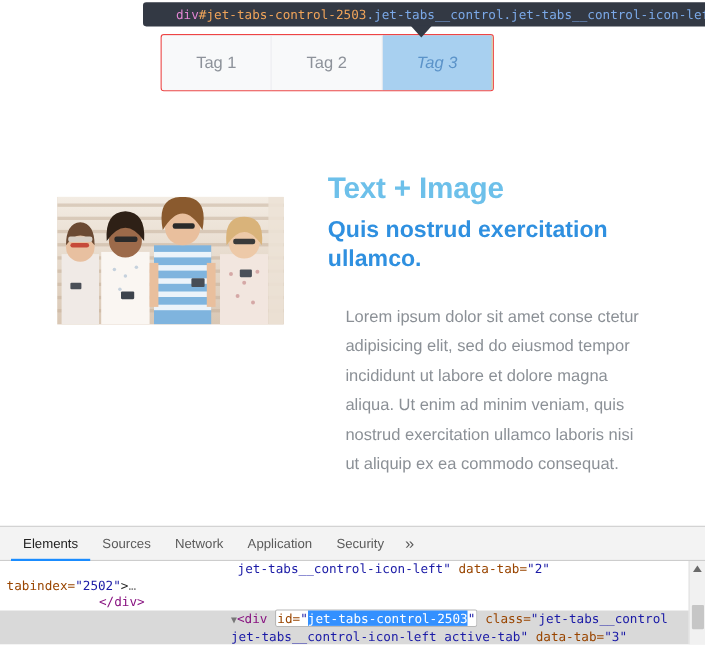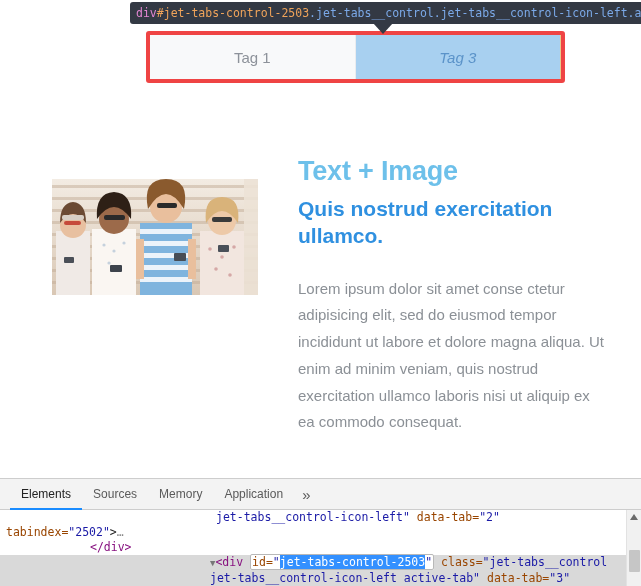--- a/index.html
+++ b/index.html
@@ -24,40 +24,40 @@
     background: #333944;
     border-radius: 3px 0 0 3px;
     display: flex; align-items: center;
     padding: 0 6px;
     white-space: nowrap;
     font-family: "DejaVu Sans Mono", monospace;
     font-size: 11.5px;
     letter-spacing: 0px;
     z-index: 50;
   }
-  .tt-tag   { color: #e286d3; }
+  .tt-tag   { color: #e286d3; margin-left: 24px; }
   .tt-id    { color: #f0a45a; }
   .tt-class { color: #7ba9e8; }
   .inspect-arrow {
     position: absolute;
     left: 373px; top: 23px;
     width: 0; height: 0;
     border-left: 10px solid transparent;
     border-right: 10px solid transparent;
     border-top: 11px solid #333944;
     z-index: 50;
   }
 
   
   .tabs-wrap {
     position: absolute;
     left: 146px; top: 31px;
-    width: 419px; height: 52px;
+    width: 303px; height: 52px;
     display: flex;
-    border: 4px solid #ef4444;
+    border: 1px solid #ef4444;
     border-radius: 3px;
     overflow: hidden;
     background: #e5e5e5;
   }
   .tab {
     flex: 1 1 0;
     display: flex; align-items: center; justify-content: center;
     font-size: 15px;
     color: #8d929a;
     background: #f8f9fa;
@@ -104,21 +104,21 @@
     font-size: 21px;
     font-weight: bold;
     color: #2f90e0;
     line-height: 1.28;
     margin: 0 0 26px 0;
   }
   .body-text {
     font-size: 15px;
     color: #8b9096;
     line-height: 1.78;
-    margin: 0;
+    margin: 16px;
   }
 
   
   .devtools {
     position: absolute;
     left: 0; top: 478px;
     width: 641px; height: 108px;
     background: #f3f3f3;
     border-top: 1px solid #cdcdcd;
     font-family: "Liberation Sans", sans-serif;
@@ -216,20 +216,23 @@
   <div class="inspect-tooltip">
     <span class="tt-tag">div</span>
       <span class="tt-id">#jet-tabs-control-2503</span>
       <span class="tt-class">.jet-tabs__control.jet-tabs__control-icon-left.active-tab</span>
   </div>
   <div class="inspect-arrow"></div>
 
   <div class="tabs-wrap">
     <div class="tab">
       <span>Tag 1</span>
+    </div>
+    <div class="tab">
+      <span>Tag 2</span>
     </div>
     <div class="tab active">
       <span>Tag 3</span>
     </div>
   </div>
 
   <div class="content">
 
     <div class="photo">
       <svg width="206" height="116" viewBox="0 0 206 116" aria-hidden="true">
@@ -321,24 +324,27 @@
   <div class="devtools">
 
     <div class="dt-tabbar">
       <div class="dt-tab active">
           <span>Elements</span>
         </div>
       <div class="dt-tab">
           <span>Sources</span>
         </div>
       <div class="dt-tab">
-          <span>Memory</span>
+          <span>Network</span>
         </div>
       <div class="dt-tab">
           <span>Application</span>
+        </div>
+      <div class="dt-tab">
+          <span>Security</span>
         </div>
       <div class="dt-more">»</div>
     </div>
 
     <div class="dom-panel">
 
       <div class="dom-block">
         <div class="dom-line" style="text-indent:210px;"><span class="k-val">jet-tabs__control-icon-left"</span><span class="k-attr"> data-tab=</span><span class="k-val">"2"</span><span class="k-attr"> tabindex=</span><span class="k-val">"2502"</span><span class="k-punc">&gt;</span><span class="ellipsis">…</span></div>
         <div class="dom-line" style="padding-left:90px;"><span class="k-tag">&lt;/div&gt;</span></div>
       </div>

